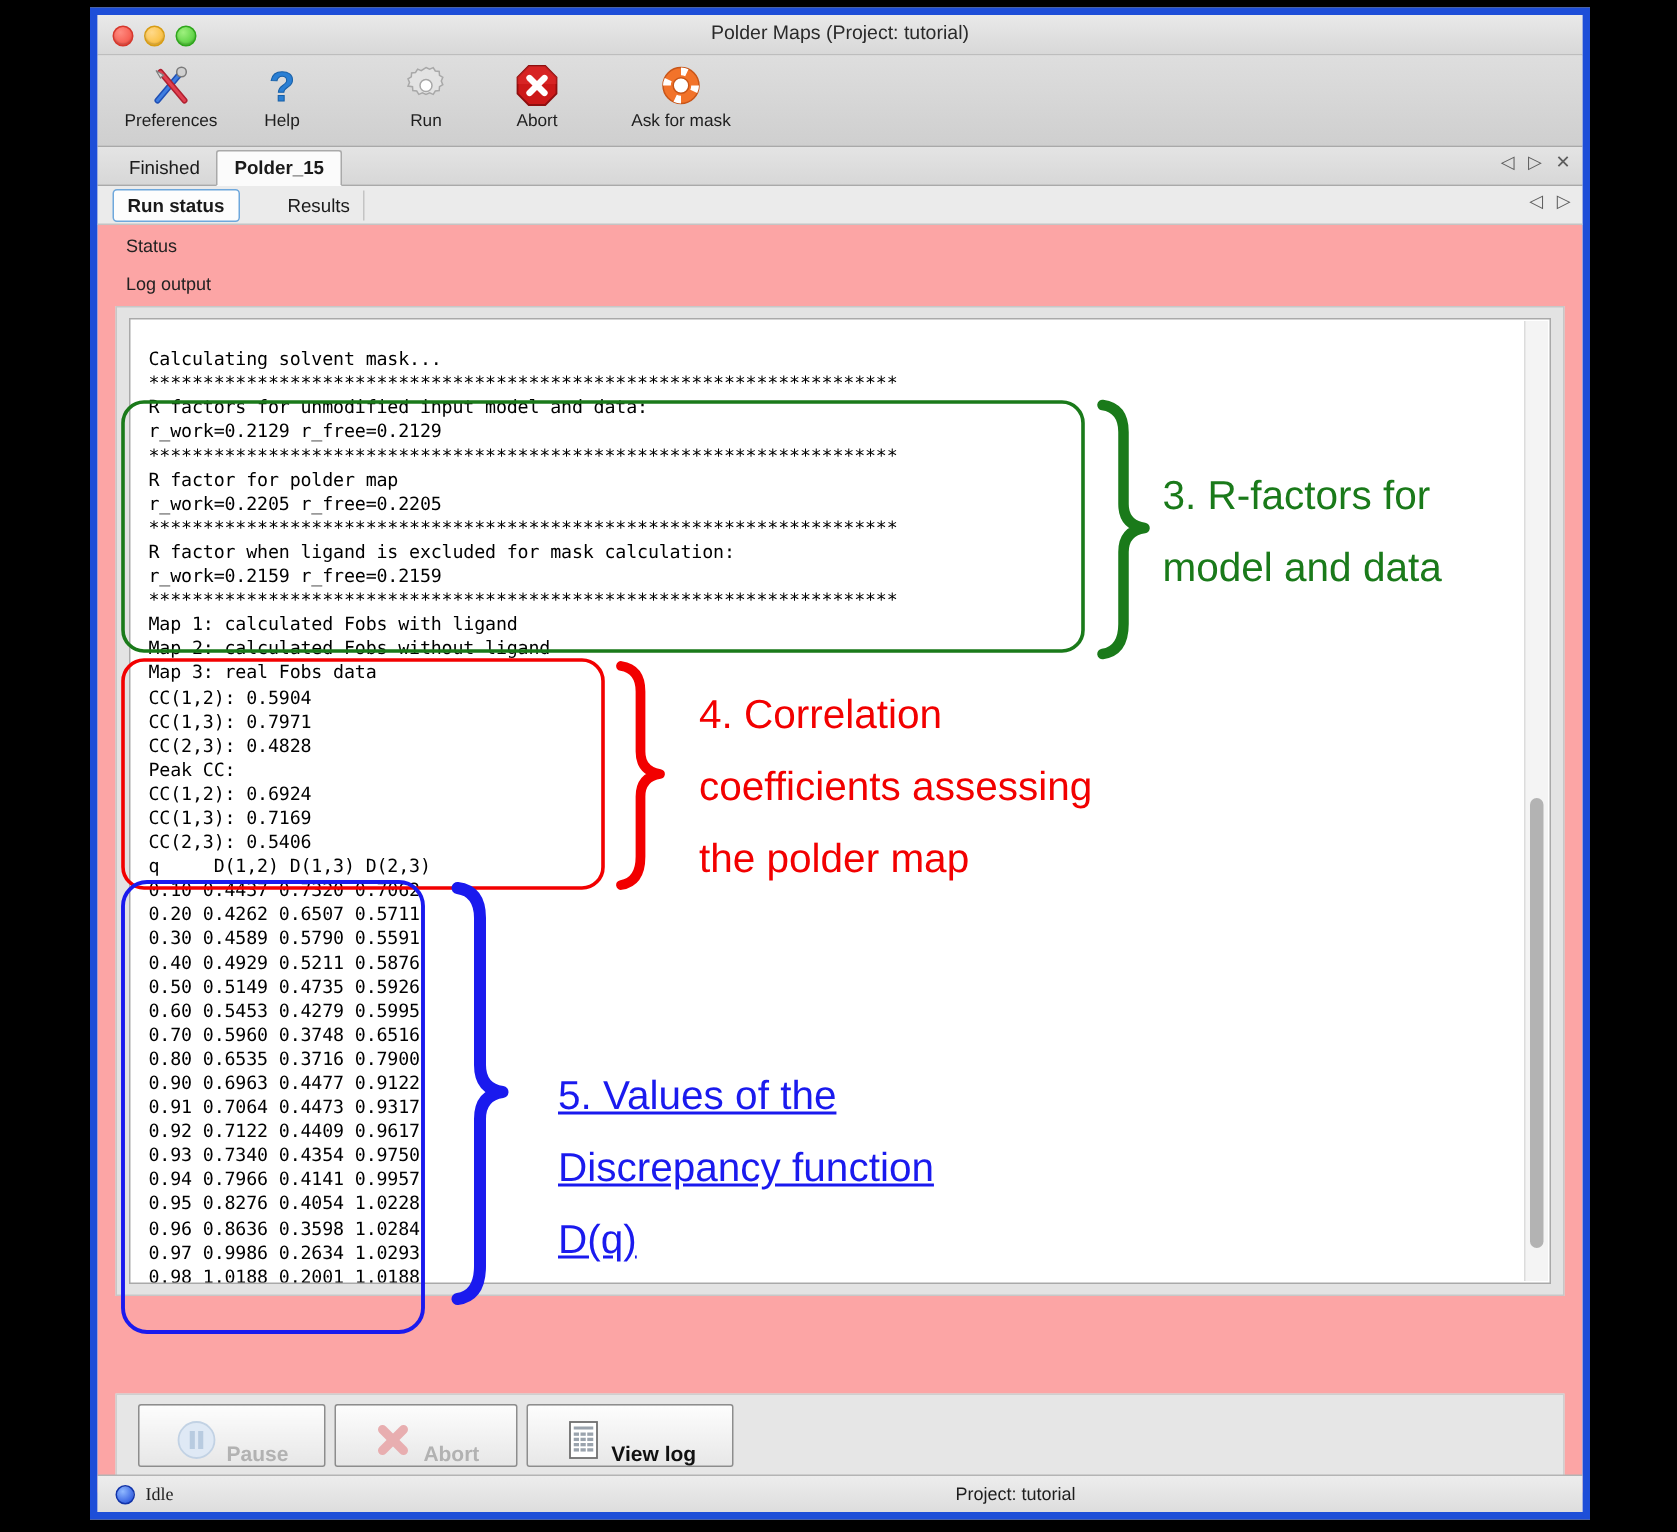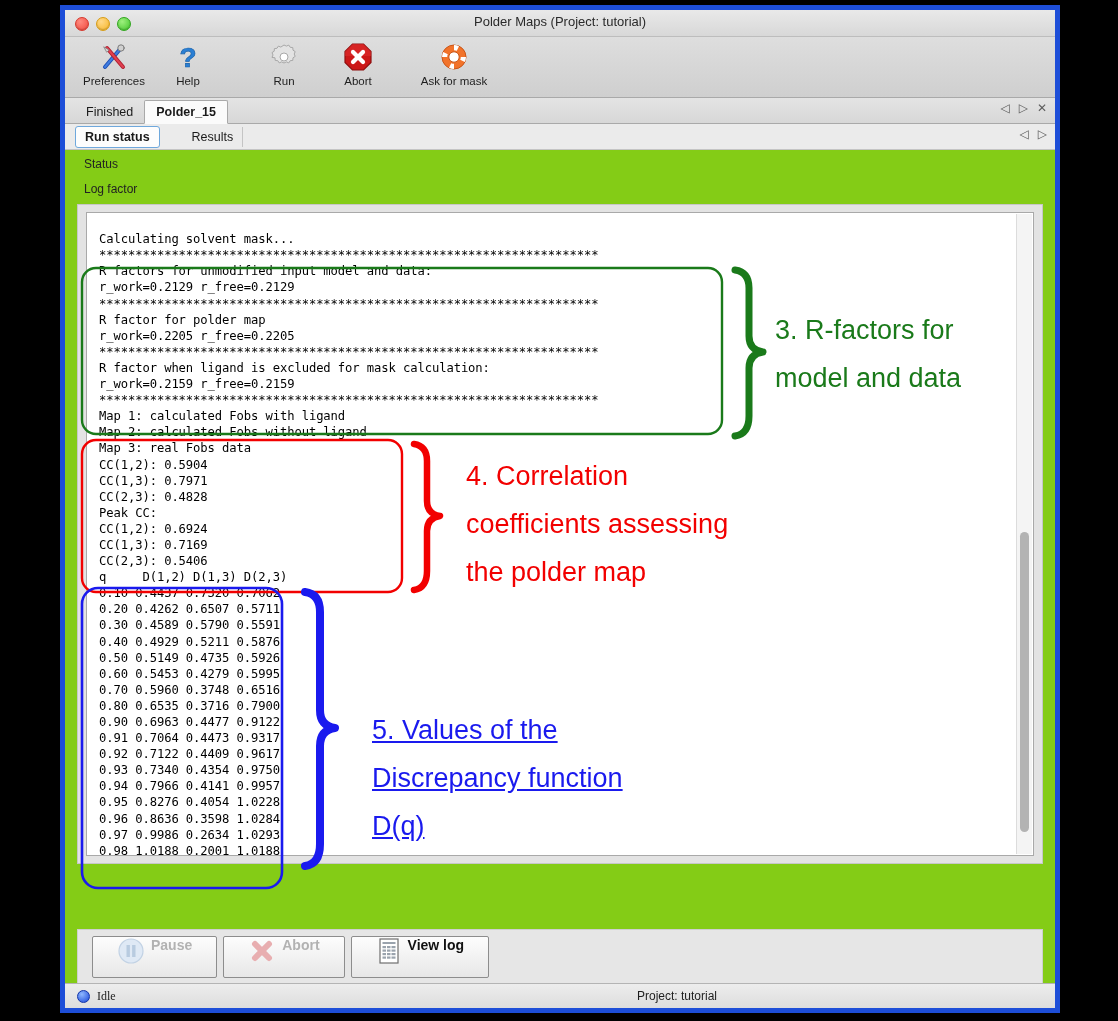--- a/index.html
+++ b/index.html
@@ -152,21 +152,21 @@
     border: 1px solid #6fa8dc;
     border-radius: 3px;
     font-weight: bold;
   }
   .subtab.inactive { border-right: 1px solid #c4c4c4; padding-left: 32px; }
 
   
   .body {
     position: relative;
     height: 845px;
-    background: #84cc16;
+    background: #fca5a5;
     padding: 0 12px;
     box-sizing: border-box;
   }
   .section-label {
     font-size: 12px;
     color: #222;
     padding: 7px 0 4px 7px;
   }
   .status-panel {
     height: 52px;
@@ -267,21 +267,21 @@
     padding-left: 14px;
     gap: 6px;
   }
   .btn {
     height: 42px;
     min-width: 110px;
     background: linear-gradient(to bottom, #fdfdfd, #e7e7e7);
     border: 1px solid #8d8d8d;
     border-radius: 2px;
     display: flex;
-    align-items: flex-start;
+    align-items: flex-end;
     justify-content: center;
     gap: 6px;
     padding: 0 24px;
     font-size: 14px;
     cursor: default;
     box-sizing: border-box;
   }
   .btn .blbl { font-weight: bold; color: #111; }
   .btn.disabled .blbl { color: #b2b2b2; }
 
@@ -419,21 +419,21 @@
       <div class="tab-nav">
         <span>◁</span>
         <span>▷</span>
       </div>
     </div>
 
     <div class="body">
 
       <div class="section-label">Status</div>
 
-      <div class="section-label">Log factor</div>
+      <div class="section-label">Log output</div>
 
       <div class="log-frame">
         <div class="log-inner">
           <pre class="log-text">Calculating solvent mask...
 *********************************************************************
 R factors for unmodified input model and data:
 r_work=0.2129 r_free=0.2129
 *********************************************************************
 R factor for polder map
 r_work=0.2205 r_free=0.2205

